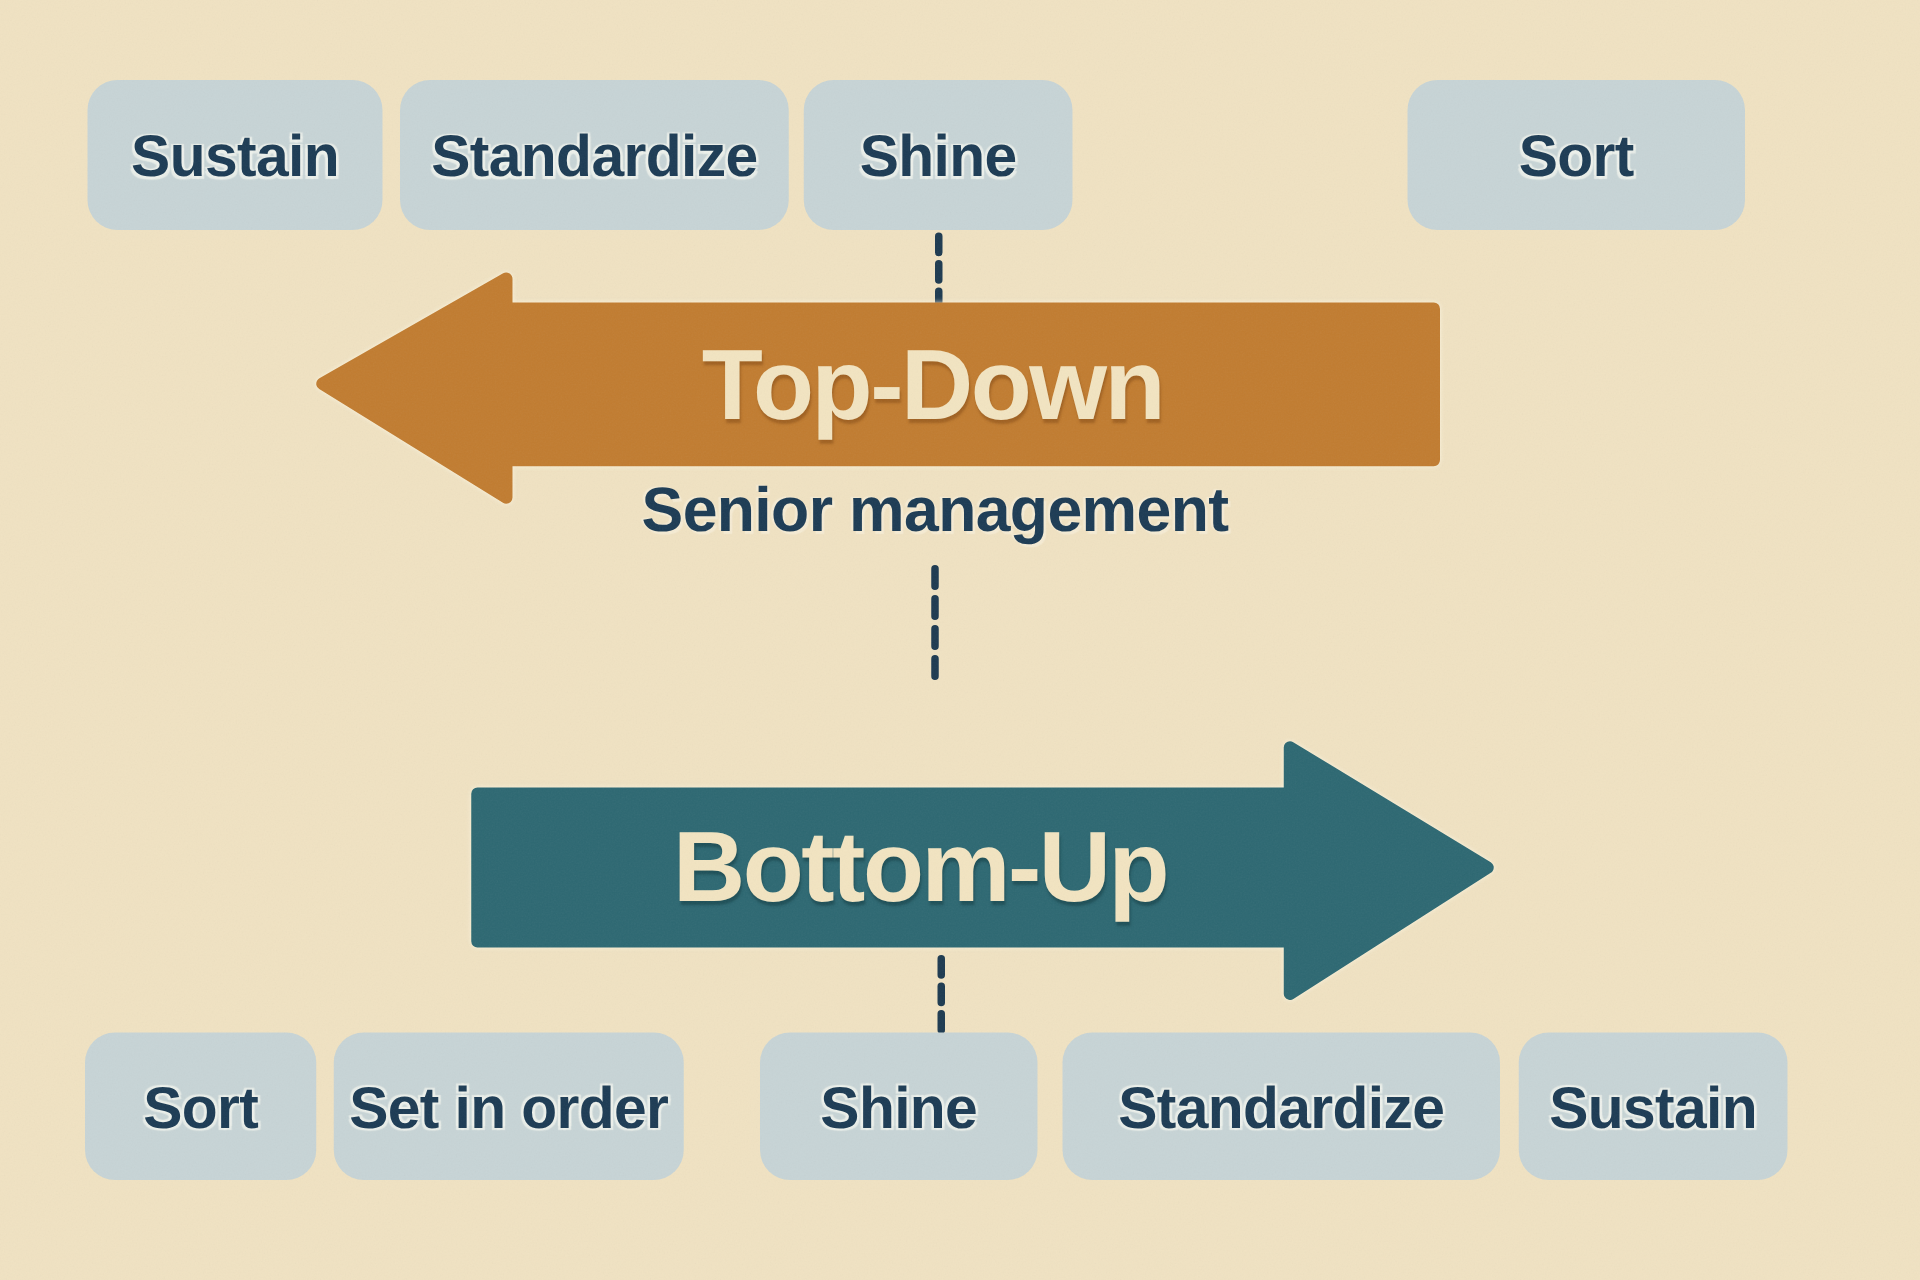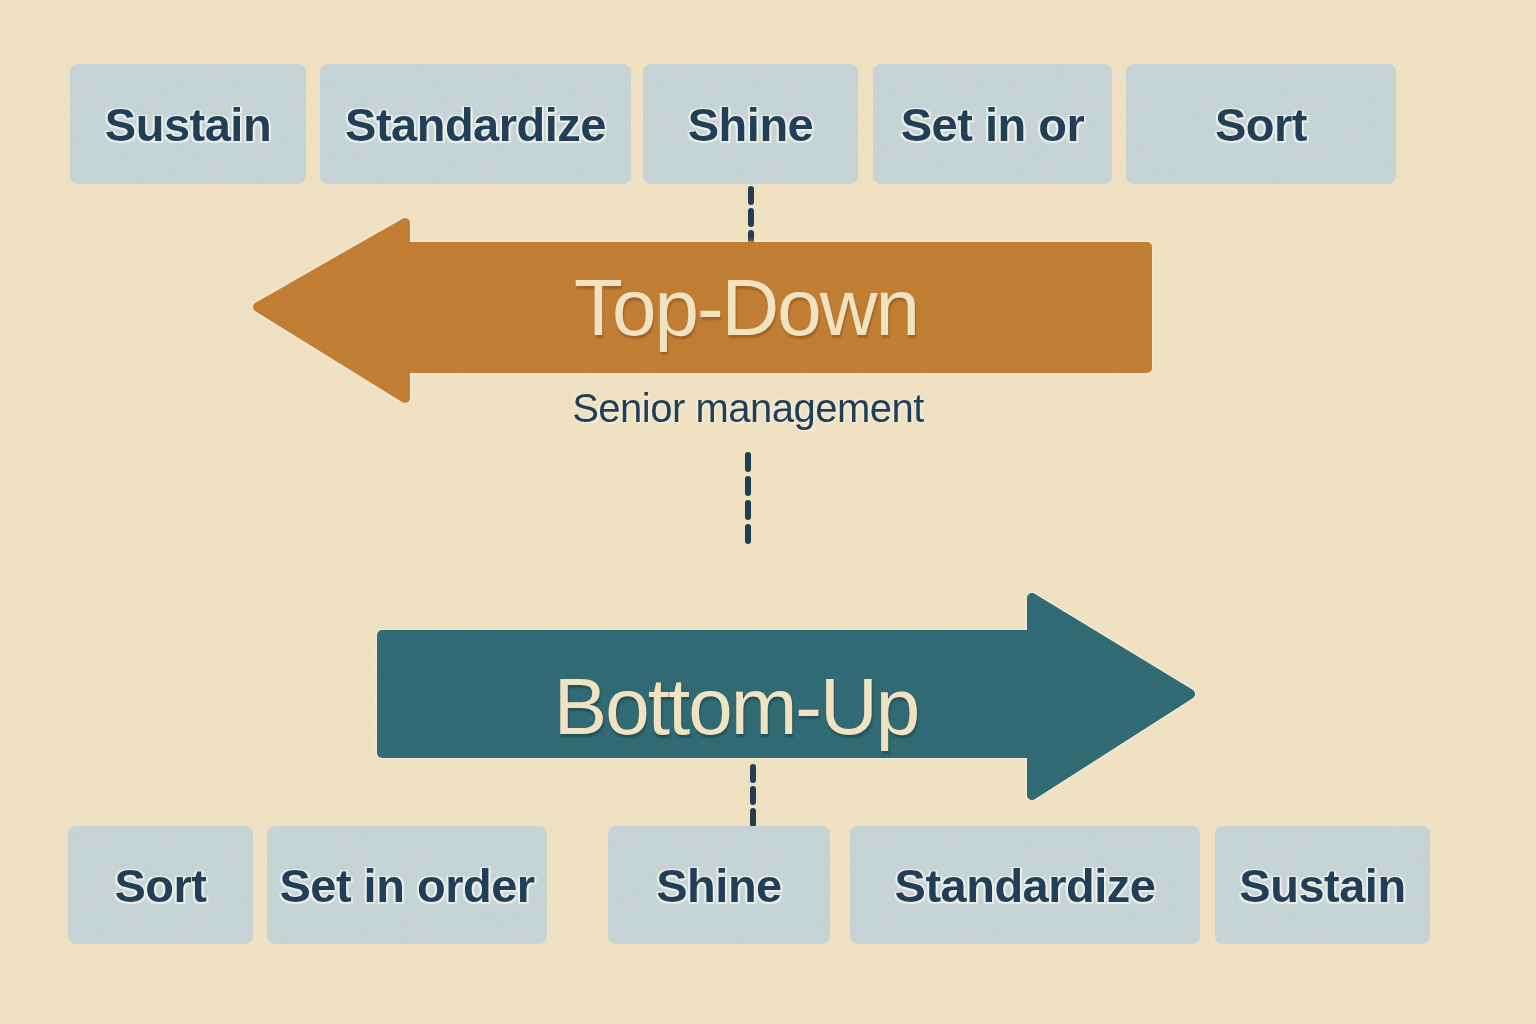--- a/index.html
+++ b/index.html
@@ -10,21 +10,21 @@
   }
   .canvas {
     position: relative;
     width: 1536px;
     height: 1024px;
     overflow: hidden;
     background: var(--background, #f0e2c2);
   }
   .pill {
     position: absolute;
-    border-radius: 8px;
+    border-radius: 24px;
     background: var(--pill-bg, #c7d4d6);
     display: flex;
     align-items: center;
     justify-content: center;
   }
   .pill-top { top: 64px; height: 120px; }
   .pill-bottom { top: 826px; height: 118px; }
   .pill span {
     font-size: 47px;
     font-weight: 700;
@@ -52,34 +52,34 @@
     stroke: var(--arrow-teal, #2d6872);
     stroke-width: 10;
     stroke-linejoin: round;
   }
   .arrow-label {
     position: absolute;
     display: flex;
     align-items: center;
     justify-content: center;
     font-size: 80px;
-    font-weight: 400;
+    font-weight: 700;
     letter-spacing: -2px;
     color: var(--arrow-label, #f2e4c1);
     white-space: nowrap;
   }
   .arrow-label.on-orange { text-shadow: 1px 3px 2px rgba(120,65,15,0.45); }
   .arrow-label.on-teal   { text-shadow: 1px 3px 2px rgba(15,55,62,0.5); }
   .caption {
     position: absolute;
     display: flex;
     align-items: center;
     justify-content: center;
-    font-size: 40px;
-    font-weight: 400;
+    font-size: 50px;
+    font-weight: 700;
     letter-spacing: -0.5px;
     color: var(--caption-text, #1c3b54);
     white-space: nowrap;
     text-shadow:
       -2px -1px 1px rgba(246,238,216,0.8),
        2px  2px 1px rgba(246,238,216,0.8);
   }
   .dash-svg { position: absolute; }
   .dash-svg line {
     stroke: var(--dash, #1d3a50);
@@ -99,23 +99,20 @@
 
   <div class="pill pill-top" style="left:70px;  width:236px;">
       <span>Sustain</span>
     </div>
   <div class="pill pill-top" style="left:320px; width:311px;">
       <span>Standardize</span>
     </div>
   <div class="pill pill-top" style="left:643px; width:215px;">
       <span>Shine</span>
     </div>
-  <div class="pill pill-top" style="left:873px; width:239px;">
-      <span>Set in or</span>
-    </div>
   <div class="pill pill-top" style="left:1126px;width:270px;">
       <span>Sort</span>
     </div>
 
   <svg class="dash-svg" style="left:746px;top:184px;" width="10" height="64">
     <line x1="5" y1="5" x2="5" y2="59" stroke-dasharray="13 9"></line>
   </svg>
 
   <svg class="arrow-svg arrow-top" style="left:245px;top:210px;" width="910" height="195" viewBox="0 0 910 195">
     <path d="M 13 97 L 160 13 L 160 37 L 902 37 L 902 158 L 160 158 L 160 188 Z"></path>
@@ -125,21 +122,21 @@
   <div class="caption" style="left:248px;top:382px;width:1000px;height:52px;">Senior management</div>
 
   <svg class="dash-svg" style="left:743px;top:450px;" width="10" height="106">
     <line x1="5" y1="5" x2="5" y2="101" stroke-dasharray="14 10"></line>
   </svg>
 
 
   <svg class="arrow-svg arrow-bottom" style="left:370px;top:585px;" width="835" height="225" viewBox="0 0 835 225">
     <path d="M 12 50 L 662 50 L 662 13 L 820 109 L 662 210 L 662 168 L 12 168 Z"></path>
   </svg>
-  <div class="arrow-label on-teal" style="left:366px;top:648px;width:740px;height:118px;">Bottom-Up</div>
+  <div class="arrow-label on-teal" style="left:366px;top:635px;width:740px;height:118px;">Bottom-Up</div>
 
   <svg class="dash-svg" style="left:748px;top:762px;" width="10" height="68">
     <line x1="5" y1="5" x2="5" y2="63" stroke-dasharray="13 9"></line>
   </svg>
 
   <div class="pill pill-bottom" style="left:68px;  width:185px;">
       <span>Sort</span>
     </div>
   <div class="pill pill-bottom" style="left:267px; width:280px;">
       <span>Set in order</span>

